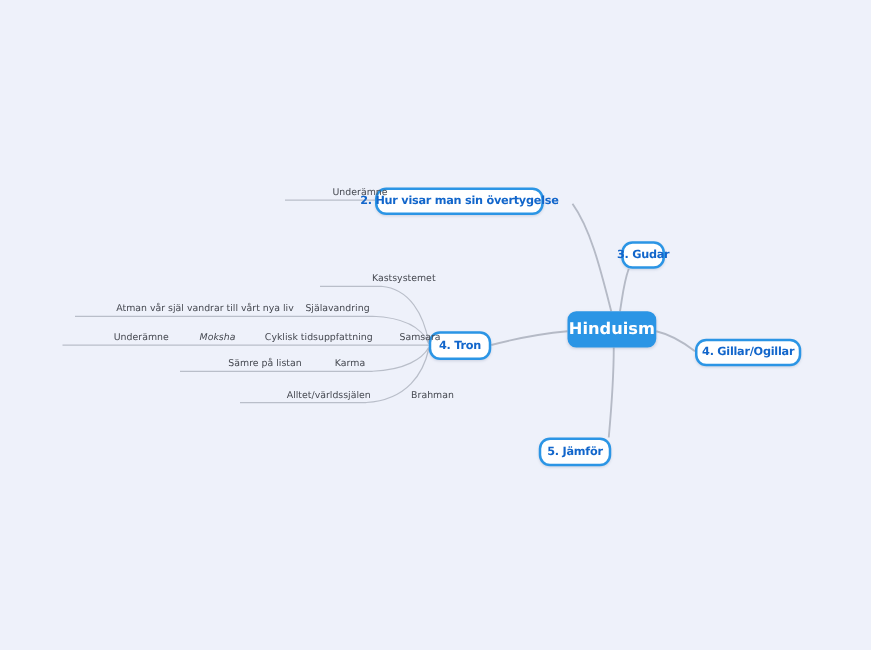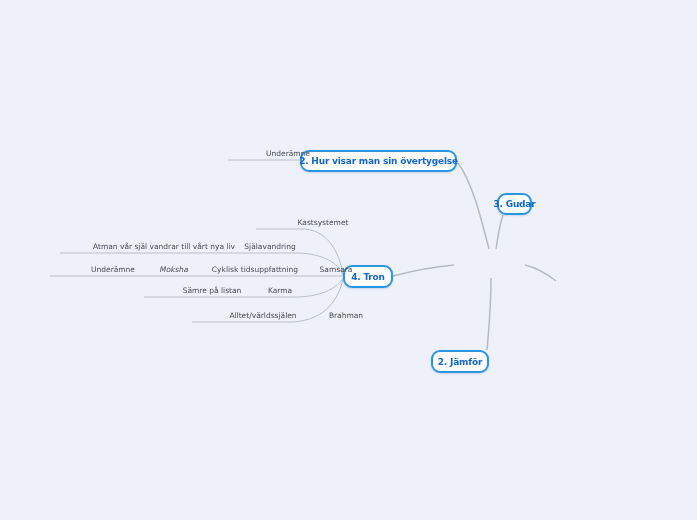--- a/index.html
+++ b/index.html
@@ -64,27 +64,29 @@
 
     <g fill="none" stroke="#b5bac6" stroke-width="1.5">
       <path d="M489 249 C481 218 473 184 458 163"></path>
       <path d="M496 249 C498 237 499 226 503 215"></path>
       <path d="M525 265 C538 268 547 274 556 281"></path>
       <path d="M491 278 C491 302 489 328 487 350"></path>
       <path d="M454 265 C432 267 412 271 393 276"></path>
     </g>
   </svg>
 
+  <div class="topic root" style="left:454px;top:249px;width:71px;height:29px;">Hinduism</div>
 
-  <div class="topic" style="left:300px;top:150px;width:157px;height:22px;">2. Hur visar man sin övertygelse</div>
+  <div class="topic" style="left:300px;top:150px;width:135px;height:22px;">2. Hur visar man sin övertygelse</div>
 
   <div class="topic" style="left:497px;top:193px;width:35px;height:22px;">3. Gudar</div>
 
+  <div class="topic" style="left:556px;top:271px;width:85px;height:22px;">4. Gillar/Ogillar</div>
 
-  <div class="topic" style="left:431px;top:350px;width:58px;height:23px;">2. Jämför</div>
+  <div class="topic" style="left:431px;top:350px;width:58px;height:23px;">5. Jämför</div>
 
   <div class="topic" style="left:343px;top:265px;width:50px;height:23px;">4. Tron</div>
 
   <div class="linelabel" style="left:252px;top:149px;">Underämne</div>
 
   <div class="linelabel" style="left:287px;top:218px;">Kastsystemet</div>
 
   <div class="linelabel" style="left:234px;top:242px;">Själavandring</div>
 
   <div class="linelabel" style="left:128px;top:242px;">Atman vår själ vandrar till vårt nya liv</div>

